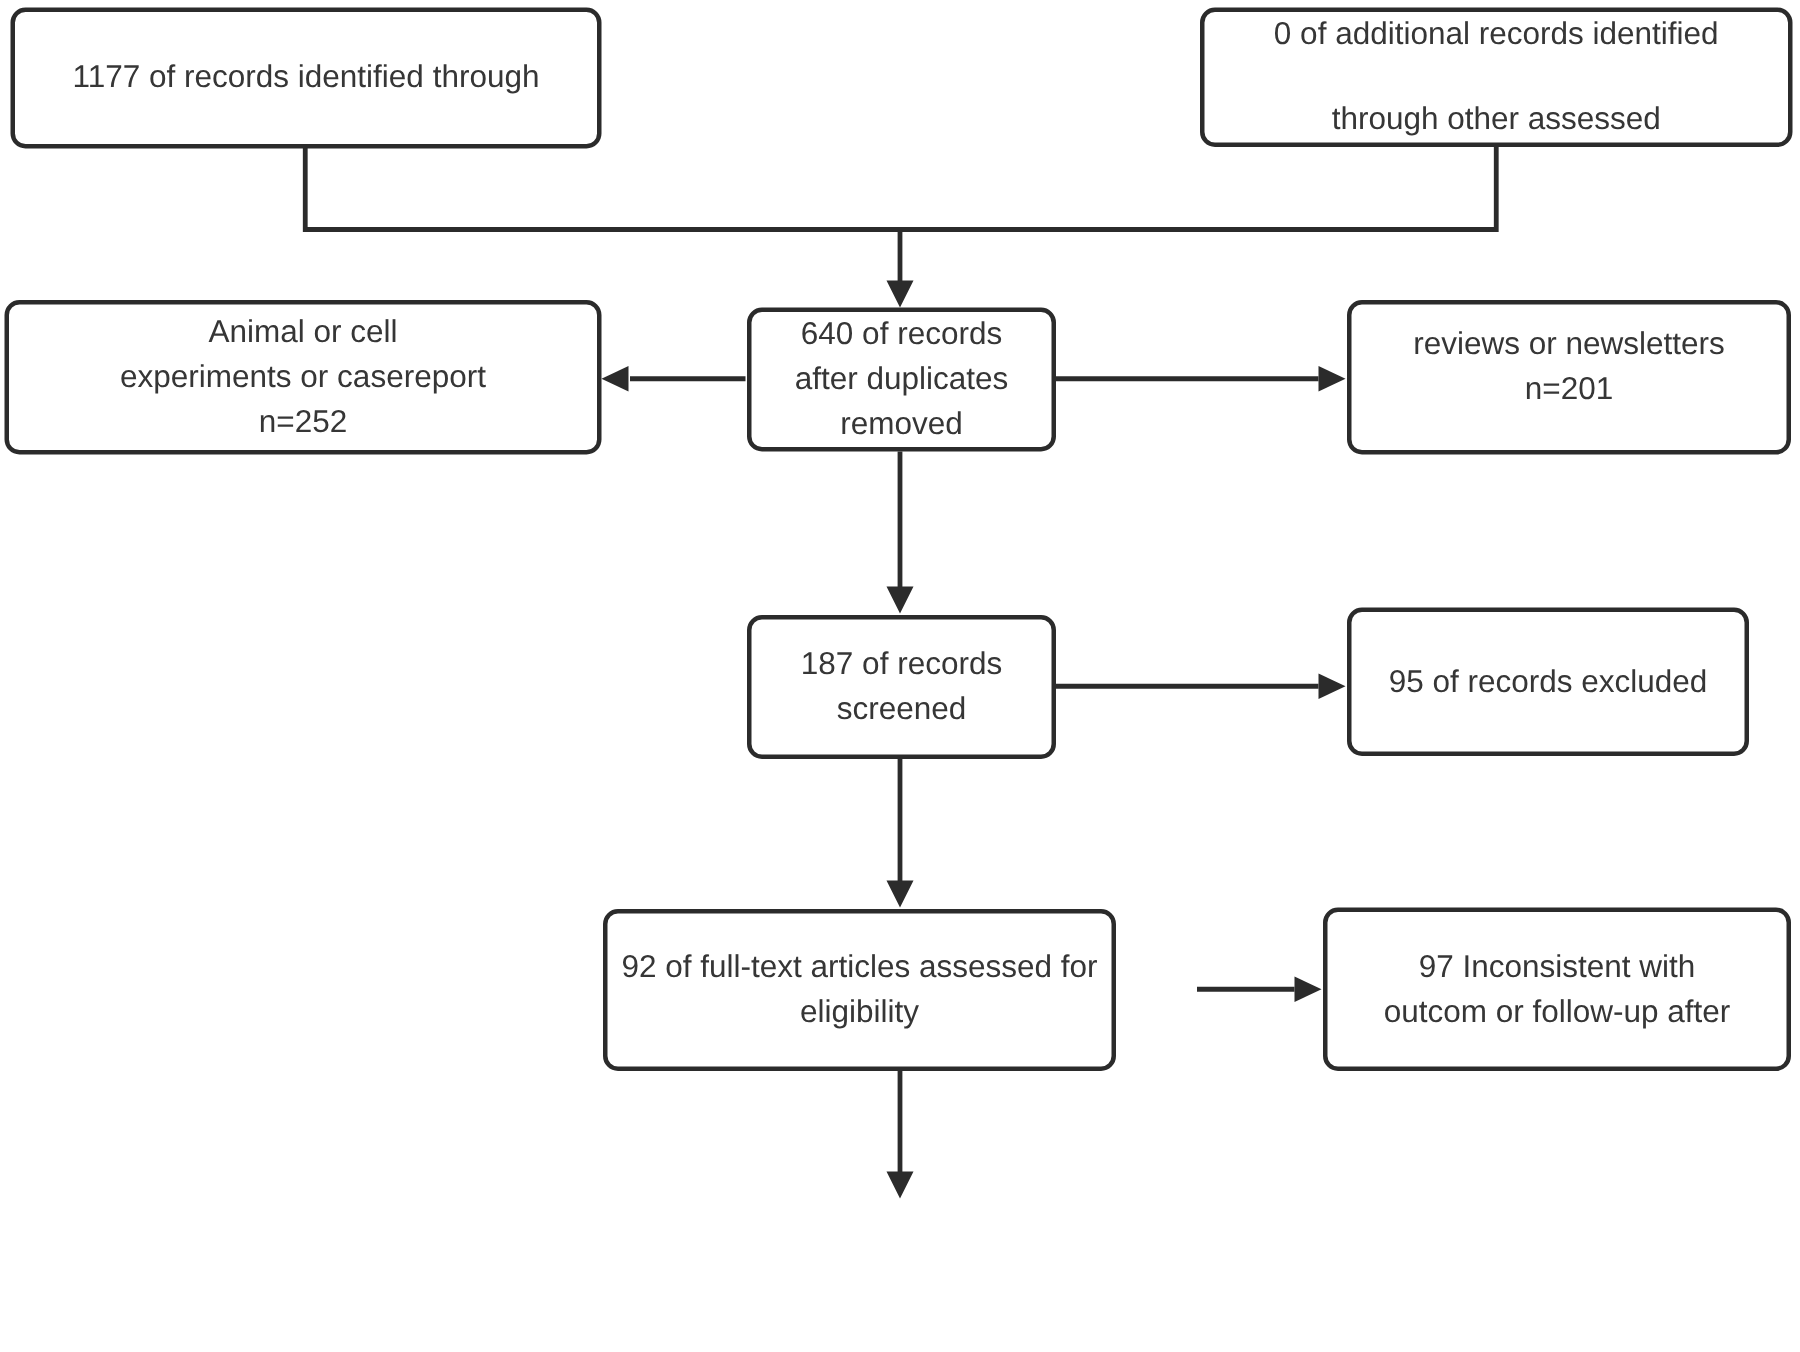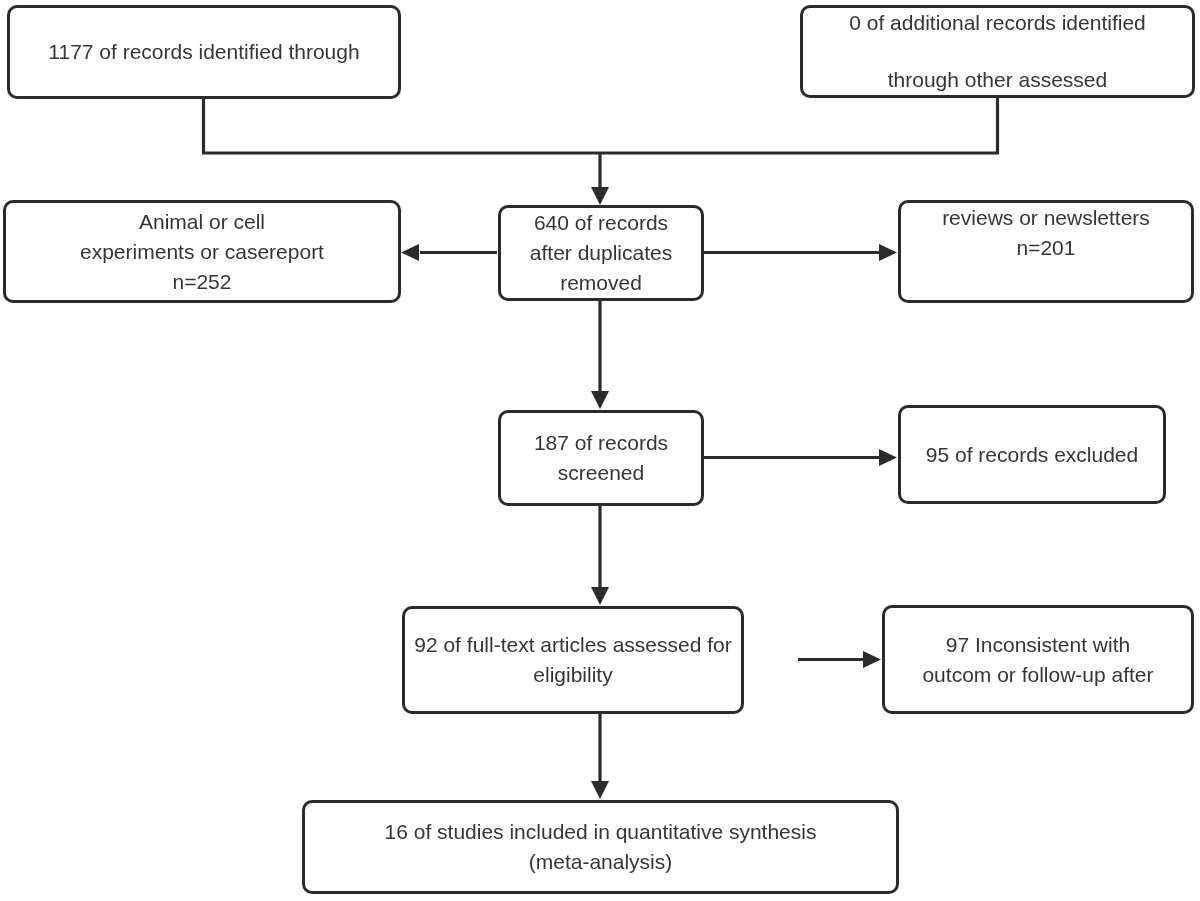--- a/index.html
+++ b/index.html
@@ -42,21 +42,21 @@
     flex-direction:column;
     align-items:center;
     justify-content:center;
     text-align:center;
     color:var(--text);
     font-size:21px;
     line-height:30px;
   }
   .box.align-top{
     justify-content:flex-start;
-    padding-top:0;
+    padding-top:12px;
   }
   .line{display:block;white-space:nowrap;}
 </style>
 </head>
 <body>
 
 <div id="canvas">
 
   <svg id="connector-layer" viewBox="0 0 1200 901" xmlns="http://www.w3.org/2000/svg">
 
@@ -124,18 +124,14 @@
   <div class="box" style="left:402px;top:606px;width:342px;height:108px;">
     <span class="line">92 of full-text articles assessed for</span>
     <span class="line">eligibility</span>
   </div>
 
   <div class="box" style="left:882px;top:605px;width:312px;height:109px;">
     <span class="line">97 Inconsistent with</span>
     <span class="line">outcom or follow-up after</span>
   </div>
 
-  <div class="box" style="left:302px;top:800px;width:597px;height:94px;">
-    <span class="line">16 of studies included in quantitative synthesis</span>
-    <span class="line">(meta-analysis)</span>
-  </div>
 
 </div>
 
 </body></html>

